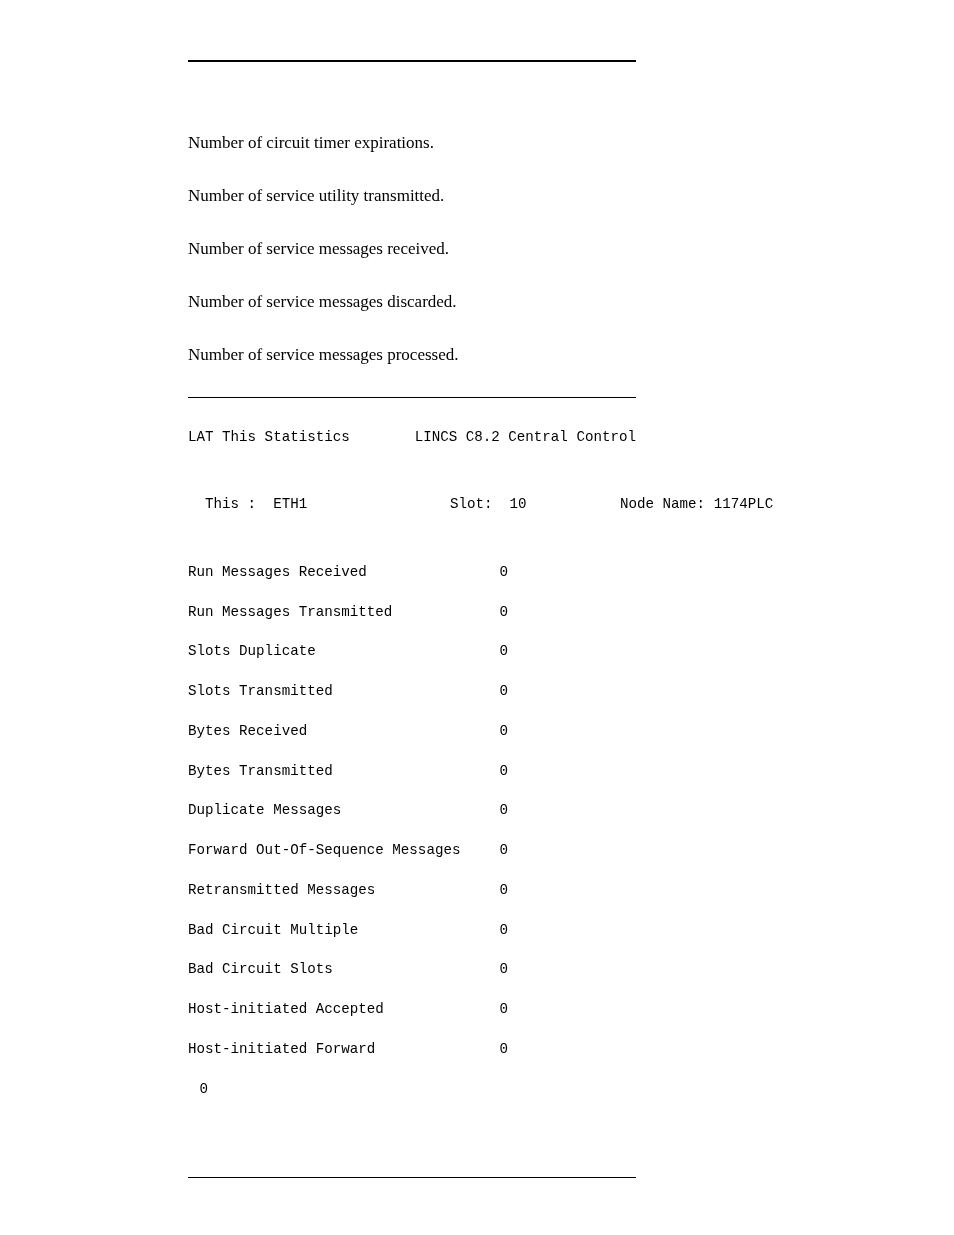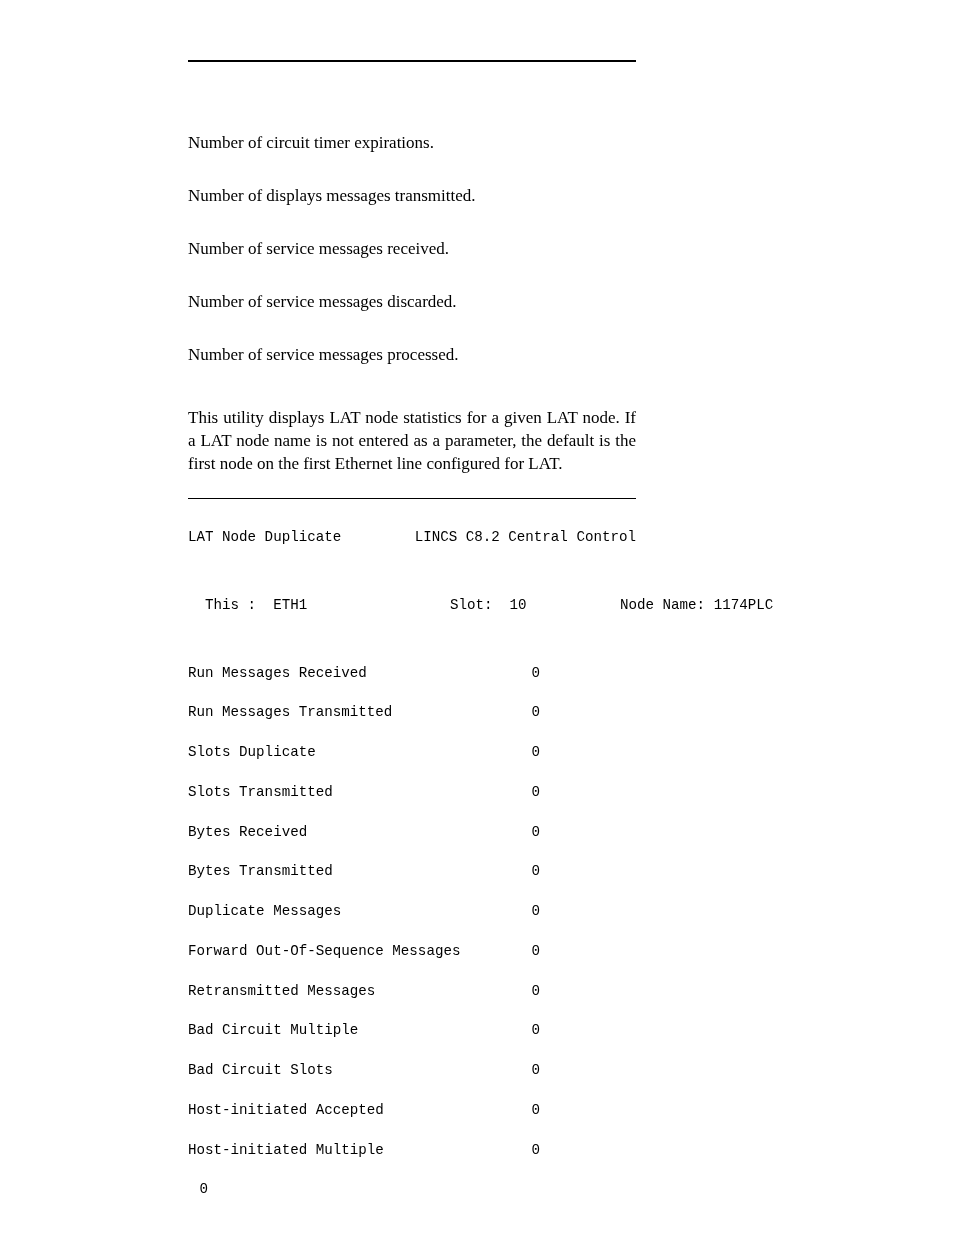--- a/index.html
+++ b/index.html
@@ -37,54 +37,53 @@
     border-top: 1px solid #000;
     border-bottom: 1px solid #000;
     padding: 10px 0 10px 0;
     margin-bottom: 10px;
     line-height: 1.4;
   }
   .term-line { display: flex; }
   .term-left { flex: 0 0 auto; }
   .term-mid  { flex: 0 0 auto; margin-left: 32px; }
   .term-right{ margin-left: auto; }
-  .row { display: flex; gap: 32px; }
+  .row { display: flex; }
   .rlabel { width: 300px; }
   .rval   { width: 20px; text-align: right; }
 </style>
 </head>
 <body>
 
 <div class="page">
   <hr class="hr-top">
 
   <p class="para">Number of circuit timer expirations.</p>
-  <p class="para">Number of displays messages transmitted.</p>
+  <p class="para">Number of service utility transmitted.</p>
   <p class="para">Number of service messages received.</p>
   <p class="para">Number of service messages discarded.</p>
   <p class="para">Number of service messages processed.</p>
 
-  <p class="para intro">This utility displays LAT node statistics for a given LAT node. If a LAT node name is not entered as a parameter, the default is the first node on the first Ethernet line configured for LAT.</p>
 
   <div class="terminal">
-<div class="term-line"><span class="term-left">LAT Node Duplicate</span><span class="term-right">LINCS C8.2 Central Control</span></div>
+<div class="term-line"><span class="term-left">LAT This Statistics</span><span class="term-right">LINCS C8.2 Central Control</span></div>
 <div style="height:8px"></div>
 <div class="term-line"><span class="term-left" style="width:230px">  This :  ETH1</span><span class="term-mid" style="width:170px">Slot:  10</span><span class="term-right">Node Name: 1174PLC</span></div>
 <div style="height:8px"></div>
 <div class="row"><span class="rlabel">Run Messages Received</span><span class="rval">0</span></div>
 <div class="row"><span class="rlabel">Run Messages Transmitted</span><span class="rval">0</span></div>
 <div class="row"><span class="rlabel">Slots Duplicate</span><span class="rval">0</span></div>
 <div class="row"><span class="rlabel">Slots Transmitted</span><span class="rval">0</span></div>
 <div class="row"><span class="rlabel">Bytes Received</span><span class="rval">0</span></div>
 <div class="row"><span class="rlabel">Bytes Transmitted</span><span class="rval">0</span></div>
 <div class="row"><span class="rlabel">Duplicate Messages</span><span class="rval">0</span></div>
 <div class="row"><span class="rlabel">Forward Out-Of-Sequence Messages</span><span class="rval">0</span></div>
 <div class="row"><span class="rlabel">Retransmitted Messages</span><span class="rval">0</span></div>
 <div class="row"><span class="rlabel">Bad Circuit Multiple</span><span class="rval">0</span></div>
 <div class="row"><span class="rlabel">Bad Circuit Slots</span><span class="rval">0</span></div>
 <div class="row"><span class="rlabel">Host-initiated Accepted</span><span class="rval">0</span></div>
-<div class="row"><span class="rlabel">Host-initiated Multiple</span><span class="rval">0</span></div>
+<div class="row"><span class="rlabel">Host-initiated Forward</span><span class="rval">0</span></div>
 <div class="row"><span class="rval">0</span></div>
 <div style="height:8px"></div>
 
 </div>
 
 </div>
 
 </body></html>

